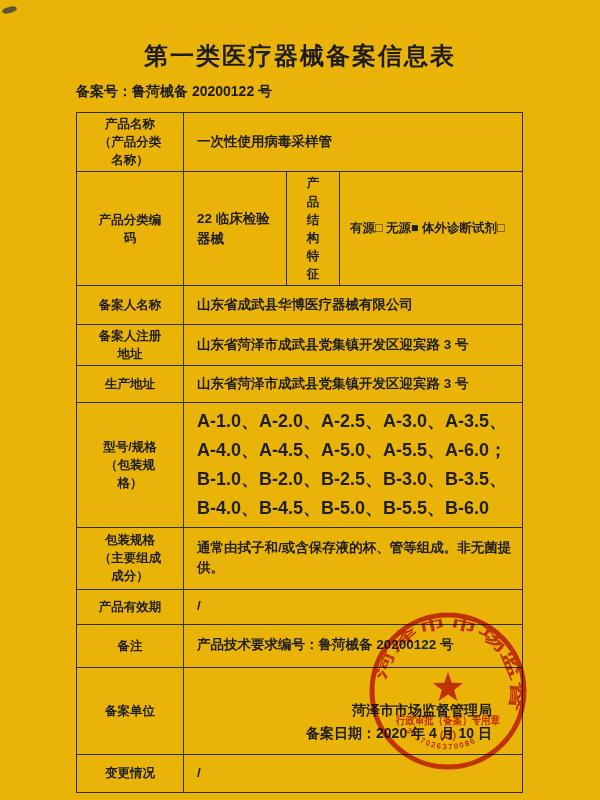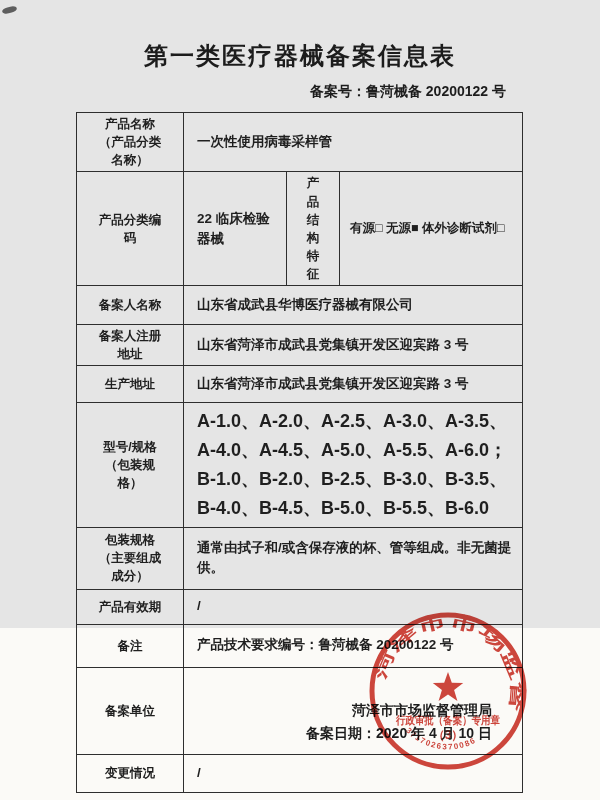--- a/index.html
+++ b/index.html
@@ -2,34 +2,34 @@
 <html><head>
 <meta charset="utf-8">
 <style>
   html,body{margin:0;padding:0;}
   body{
     width:600px;height:800px;overflow:hidden;
     background:#fbfaf7;
     font-family:"Liberation Sans", sans-serif;
     color:#242424;
   }
-  .sheet{position:relative;width:600px;height:628px;background:#e5e5e5;text-decoration:underline;}
+  .sheet{position:relative;width:600px;height:800px;background:#eab308;text-decoration:underline;}
   .speck{
     position:absolute;left:2px;top:7px;width:15px;height:6px;
     background:#3c3c3c;border-radius:40%/50%;
     transform:rotate(-14deg);opacity:.8;
   }
   .title{
     position:absolute;top:40px;left:0;width:600px;margin:0;
     text-align:center;font-size:24px;font-weight:bold;letter-spacing:2px;
     color:#1c1c1c;
   }
   .record-no{
     position:absolute;top:83px;left:76px;width:430px;
-    text-align:right;font-size:14px;font-weight:bold;color:#1c1c1c;
+    text-align:left;font-size:14px;font-weight:bold;color:#1c1c1c;
   }
   table.form{
     position:absolute;left:76px;top:112px;width:446px;
     border-collapse:collapse;table-layout:fixed;
   }
   table.form td{
     border:1.6px solid #2e2e2e;
     vertical-align:middle;
     overflow:hidden;
   }

